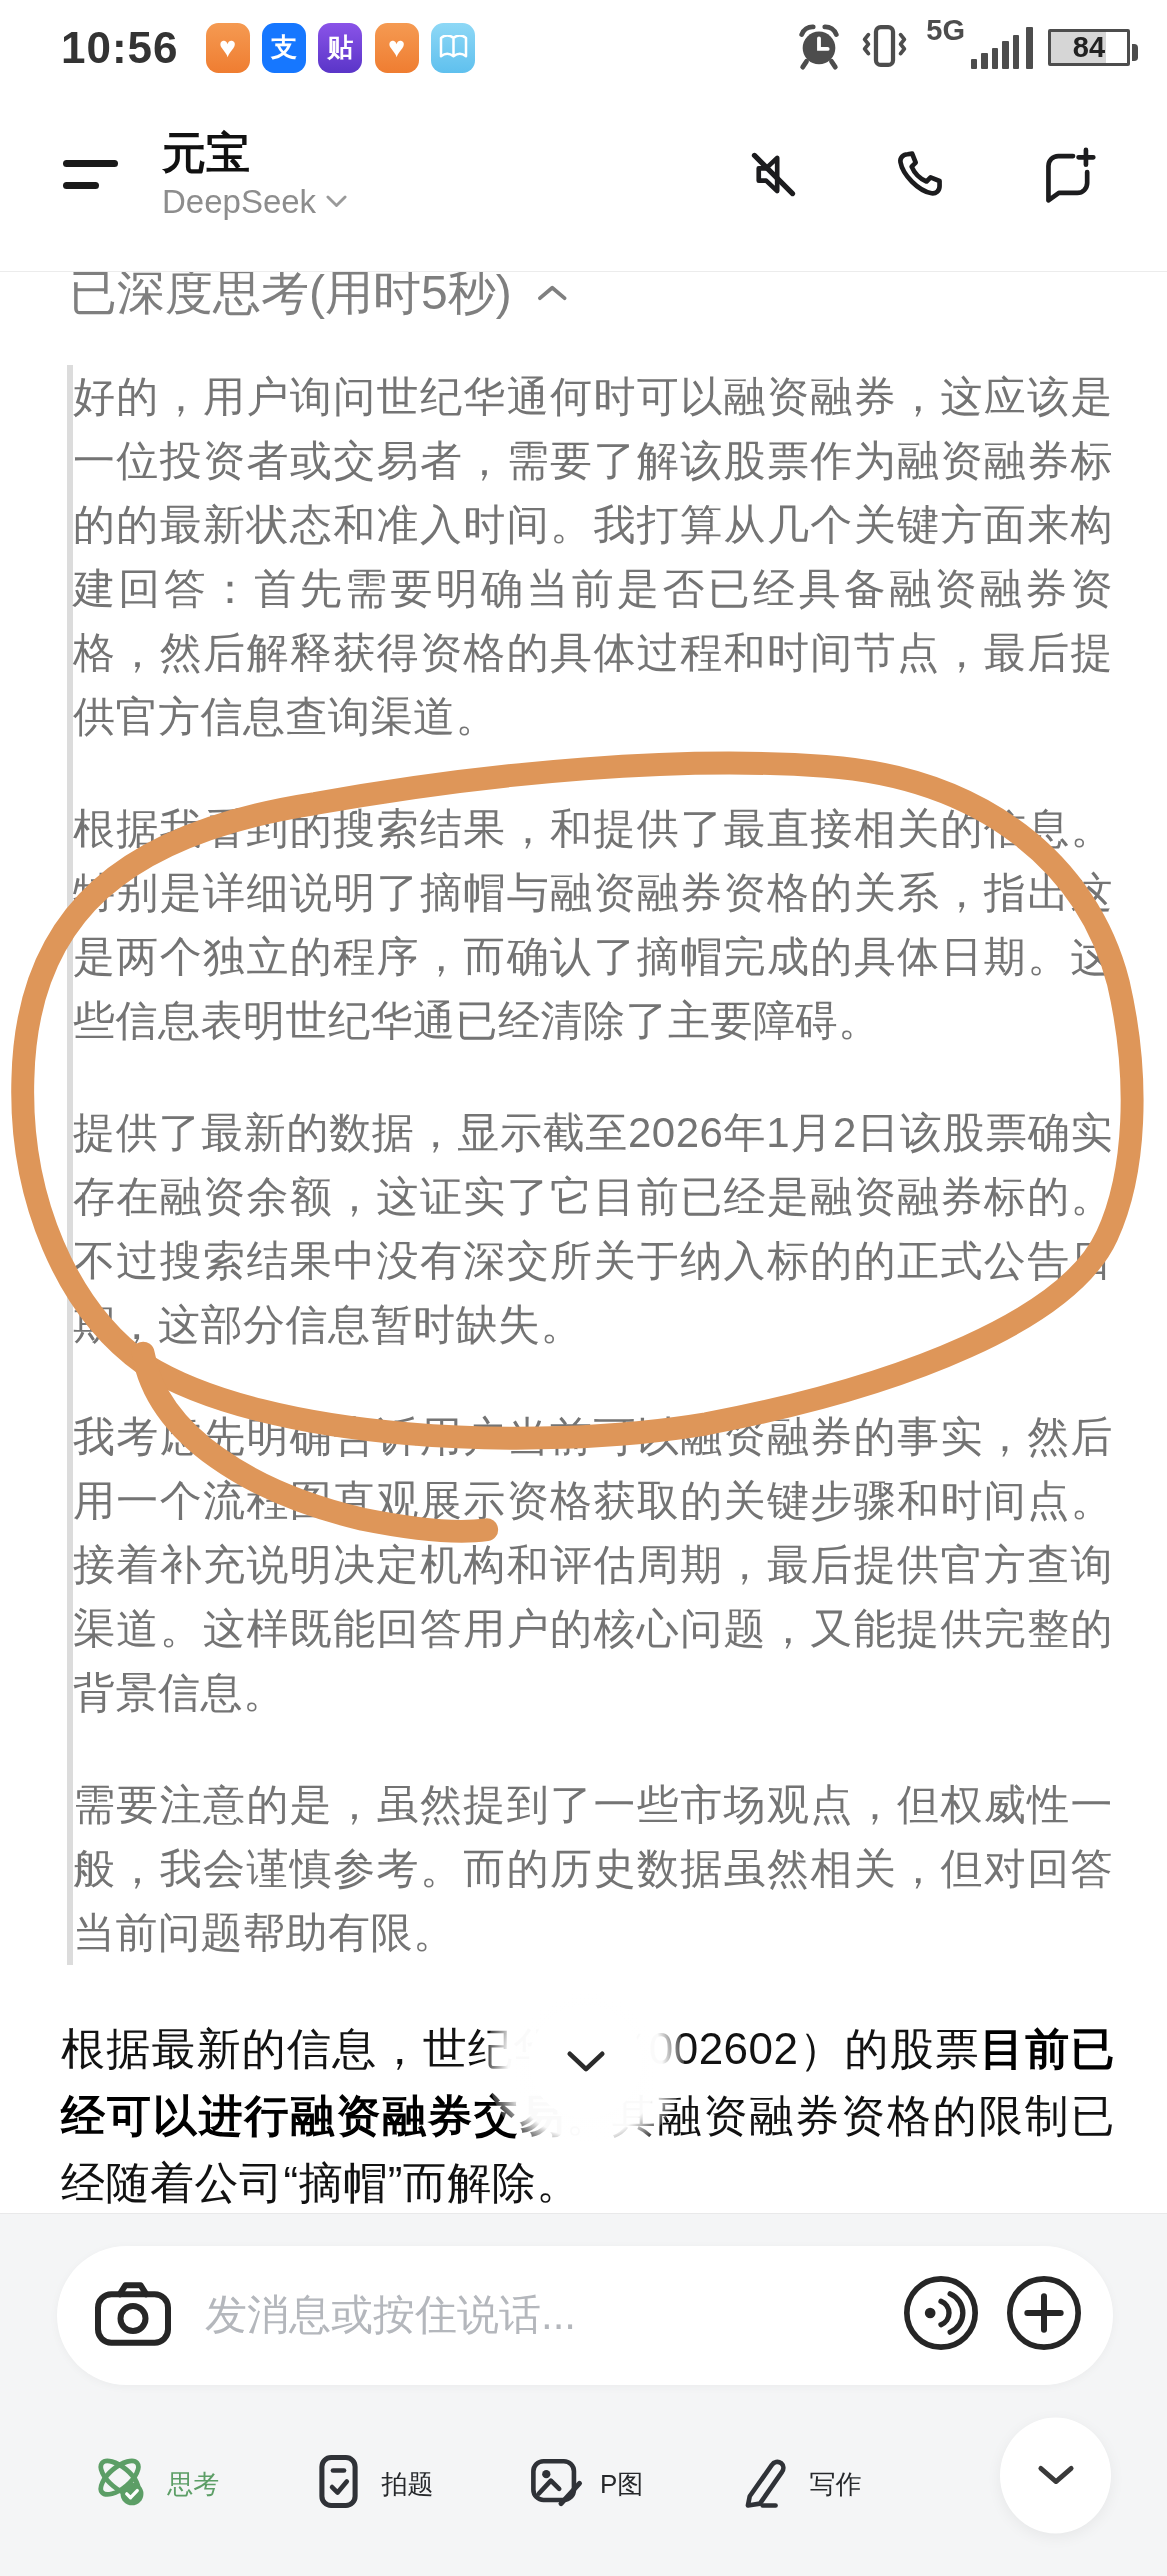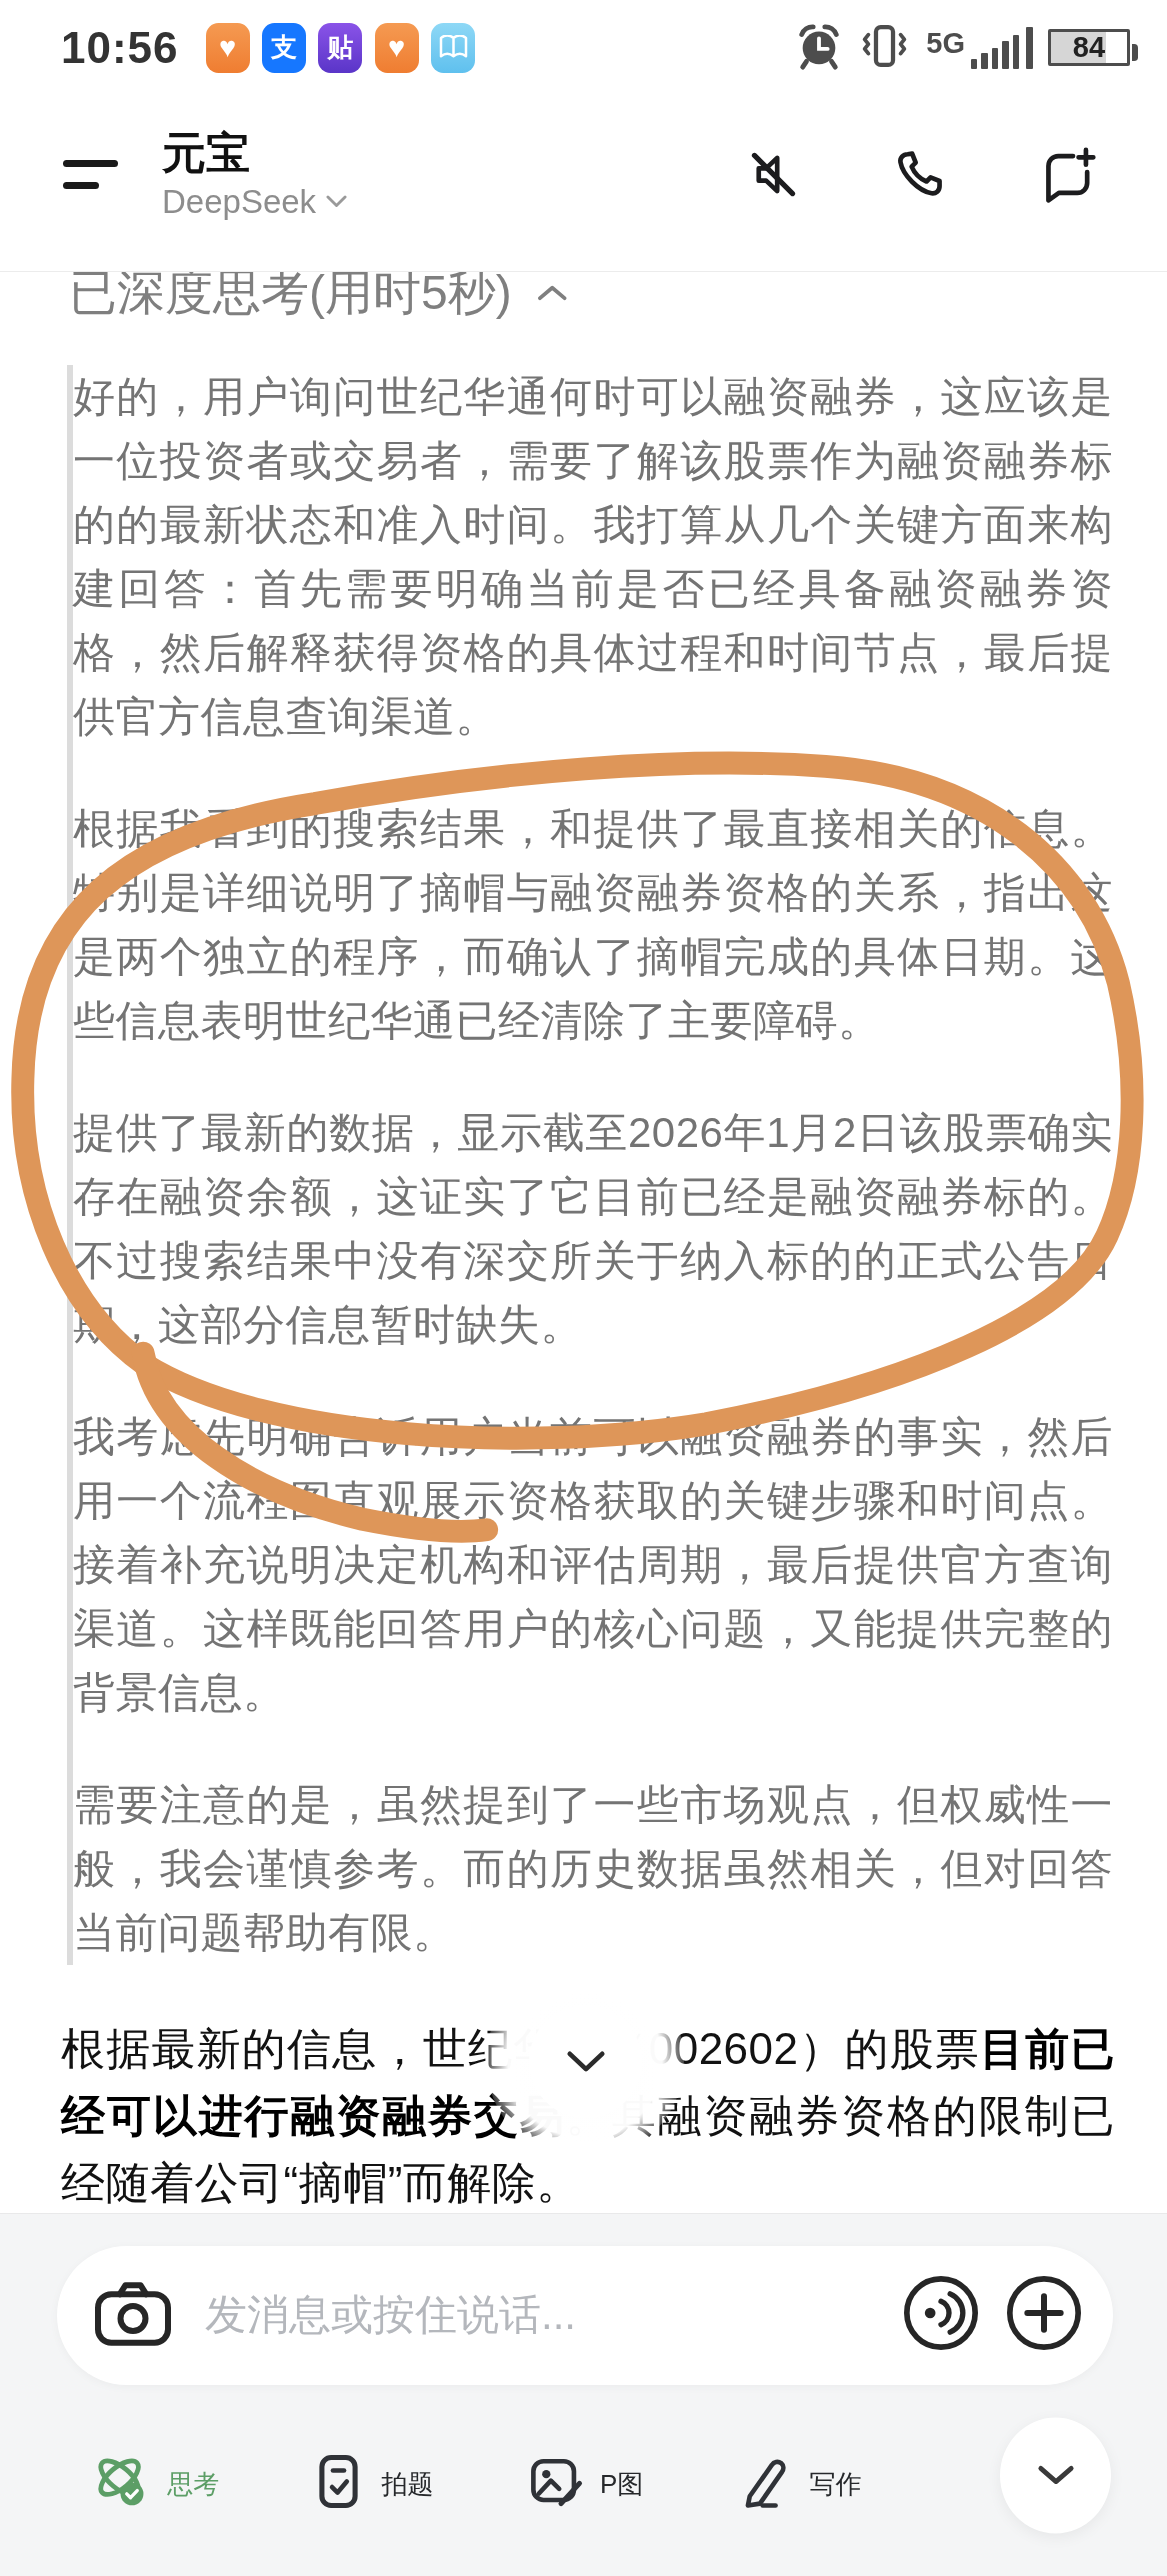--- a/index.html
+++ b/index.html
@@ -14,21 +14,21 @@
   
   .status-bar{height:86px; display:flex; align-items:center; padding:9.5px 38px 0 61px;}
   .sb-time{font-size:44px; font-weight:700; color:#333; letter-spacing:1px;}
   .sb-badges{display:flex; gap:12.4px; margin-left:27px;}
   .badge{width:44px; height:50px; border-radius:12.4px; display:flex; align-items:center; justify-content:center; color:#fff; font-size:26px; font-weight:700;}
   .badge.heart{background:linear-gradient(180deg,#f59a52,#ef7d31); font-size:29px;}
   .badge.alipay{background:#1677ff;}
   .badge.tieba{background:linear-gradient(180deg,#8a53e8,#5a35c8);}
   .badge.book{background:linear-gradient(180deg,#8ed8f6,#5fc0ee);}
   .sb-right{margin-left:auto; display:flex; align-items:center; gap:15.3px;}
-  .sig5g{display:flex; align-items:flex-end; gap:3.8px;}
+  .sig5g{display:flex; gap:3.8px;}
   .sig5g .lbl{font-size:29px; font-weight:700; color:var(--status-icon); line-height:1; margin-right:1.9px; transform:translateY(-11.4px);}
   .bars{display:flex; align-items:flex-end; gap:3.8px;}
   .bars i{display:block; width:6.7px; background:var(--status-icon); border-radius:1px;}
   .battery{position:relative; width:82px; height:37px; border:3.8px solid var(--status-icon); border-radius:2px; display:flex; align-items:center; justify-content:center; background:linear-gradient(90deg,#d6d6d6 0 72%,#ffffff 72%);}
   .battery span{font-size:29px; font-weight:700; color:#222;}
   .battery:after{content:""; position:absolute; right:-11.4px; top:11.4px; width:6.7px; height:17px; background:var(--status-icon); border-radius:0 3.8px 3.8px 0;}
 
   
   .app-header{height:186px; display:flex; align-items:center; padding:0 71px 8px 63px; border-bottom:1px solid #ececec; background:#fff;}
   .hamburger{width:59px; display:flex; flex-direction:column; gap:14.3px; cursor:pointer;}

